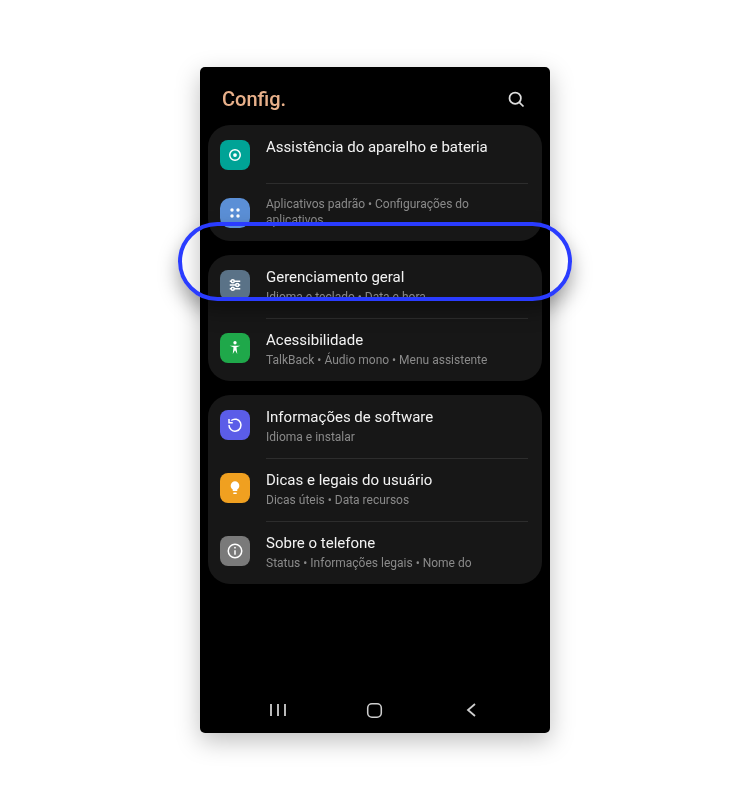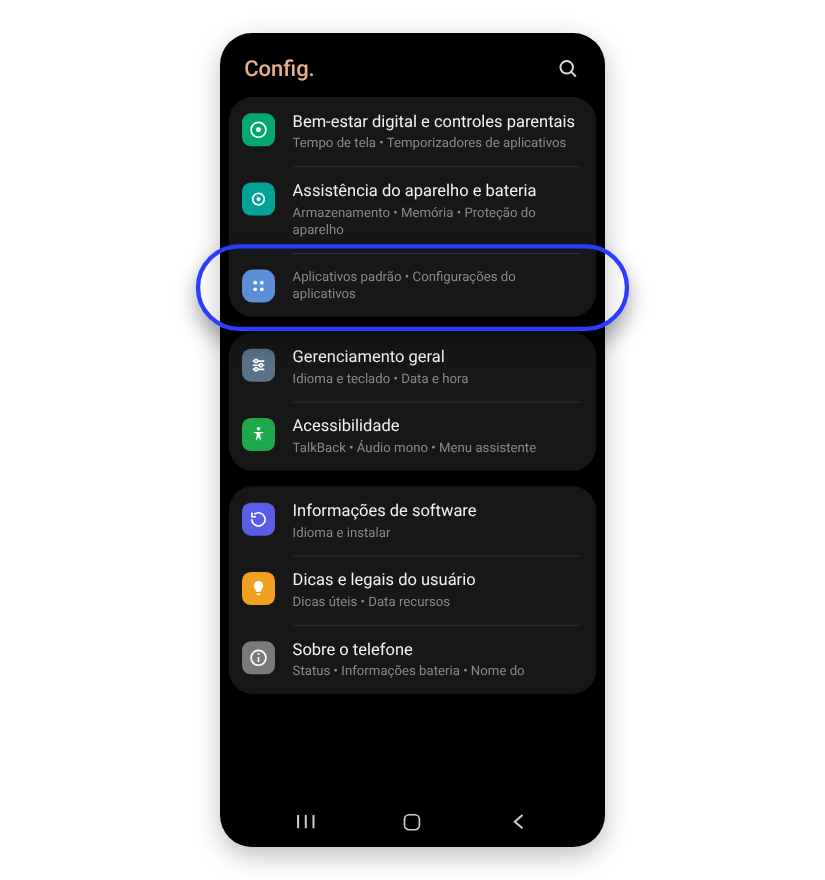--- a/index.html
+++ b/index.html
@@ -8,23 +8,23 @@
     height: 800px;
     background: #ffffff;
     font-family: -apple-system, BlinkMacSystemFont, "Segoe UI", Roboto, sans-serif;
     display: flex;
     align-items: center;
     justify-content: center;
     position: relative;
   }
   .phone {
     width: 350px;
-    height: 740px;
+    height: 666px;
     background: #000000;
-    border-radius: 29px;
+    border-radius: 5px;
     overflow: hidden;
     position: relative;
     display: flex;
     flex-direction: column;
     box-shadow: 0 8px 24px rgba(0,0,0,0.25);
   }
   .header {
     display: flex;
     align-items: center;
     justify-content: space-between;
@@ -140,41 +140,28 @@
       <svg width="21" height="21" viewBox="0 0 24 24" fill="none" stroke="currentColor" stroke-width="2">
         <circle cx="10.5" cy="10.5" r="6.5"></circle>
         <line x1="20" y1="20" x2="15.2" y2="15.2"></line>
       </svg>
     </div>
   </div>
 
   <div class="content" id="content">
       <div class="group">
         <div class="item">
-          <div class="icon-wrap bg-green1">
-            <svg width="18" height="18" viewBox="0 0 24 24" fill="none" stroke="#fff" stroke-width="2">
-              <circle cx="12" cy="12" r="9"></circle>
-              <circle cx="12" cy="12" r="3" fill="#fff" stroke="none"></circle>
-            </svg>
-          </div>
-          <div class="item-text">
-            <div class="item-title">Bem-estar digital e controles parentais</div>
-            <div class="item-sub">Tempo de tela  •  Temporizadores de aplicativos</div>
-          </div>
-        </div>
-        <div class="item">
           <div class="icon-wrap bg-teal">
             <svg width="18" height="18" viewBox="0 0 24 24" fill="none" stroke="#fff" stroke-width="2">
               <circle cx="12" cy="12" r="7"></circle>
               <circle cx="12" cy="12" r="2.5" fill="#fff" stroke="none"></circle>
             </svg>
           </div>
           <div class="item-text">
             <div class="item-title">Assistência do aparelho e bateria</div>
-            <div class="item-sub">Armazenamento  •  Memória  •  Proteção do aparelho</div>
           </div>
         </div>
         <div class="item">
           <div class="icon-wrap bg-blue1">
             <svg width="18" height="18" viewBox="0 0 24 24" fill="#fff">
               <circle cx="8" cy="8" r="2.3"></circle>
               <circle cx="16" cy="8" r="2.3"></circle>
               <circle cx="8" cy="16" r="2.3"></circle>
               <circle cx="16" cy="16" r="2.3"></circle>
             </svg>
@@ -242,21 +229,21 @@
         <div class="item">
           <div class="icon-wrap bg-gray">
             <svg width="18" height="18" viewBox="0 0 24 24" fill="none" stroke="#fff" stroke-width="2">
               <circle cx="12" cy="12" r="9"></circle>
               <line x1="12" y1="11" x2="12" y2="17"></line>
               <circle cx="12" cy="7.5" r="1.2" fill="#fff" stroke="none"></circle>
             </svg>
           </div>
           <div class="item-text">
             <div class="item-title">Sobre o telefone</div>
-            <div class="item-sub">Status  •  Informações bateria  •  Nome do</div>
+            <div class="item-sub">Status  •  Informações legais  •  Nome do</div>
           </div>
         </div>
       </div>
     </div>
 
   <div class="navbar">
     <div class="nav-btn">
       <svg width="20" height="16" viewBox="0 0 20 16" stroke="currentColor" stroke-width="1.8">
         <line x1="3" y1="2" x2="3" y2="14"></line>
         <line x1="10" y1="2" x2="10" y2="14"></line>

